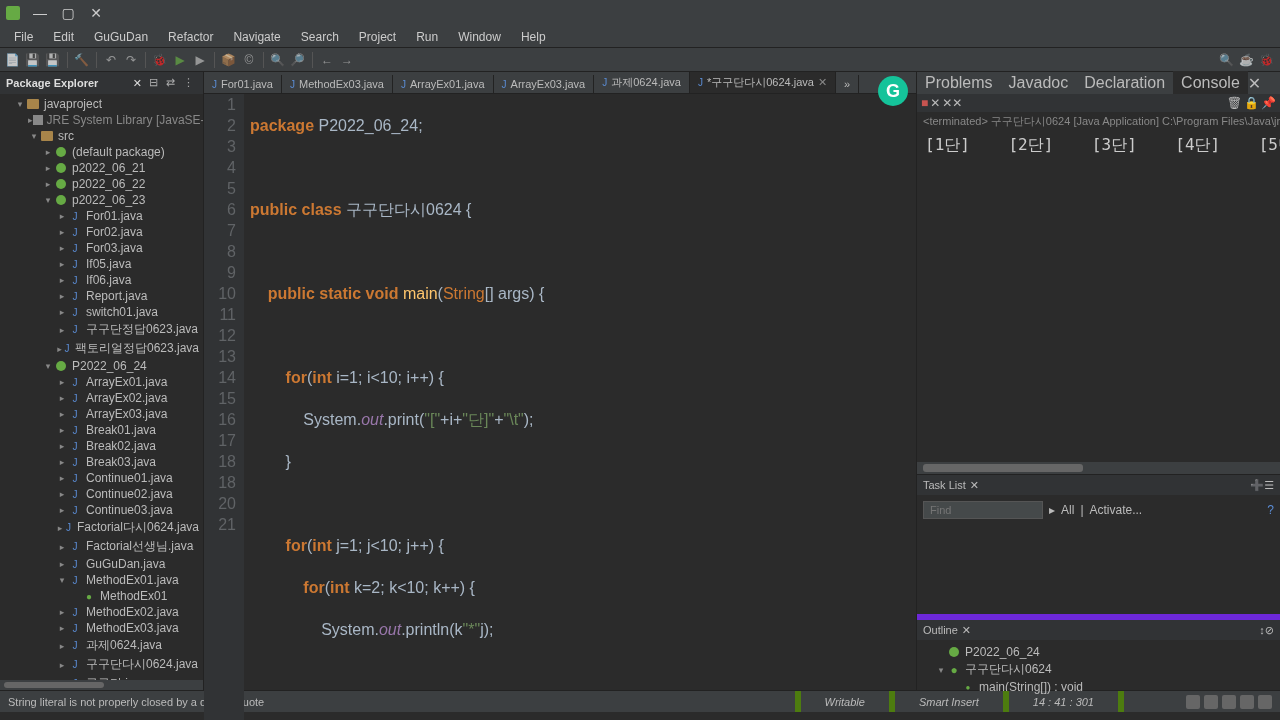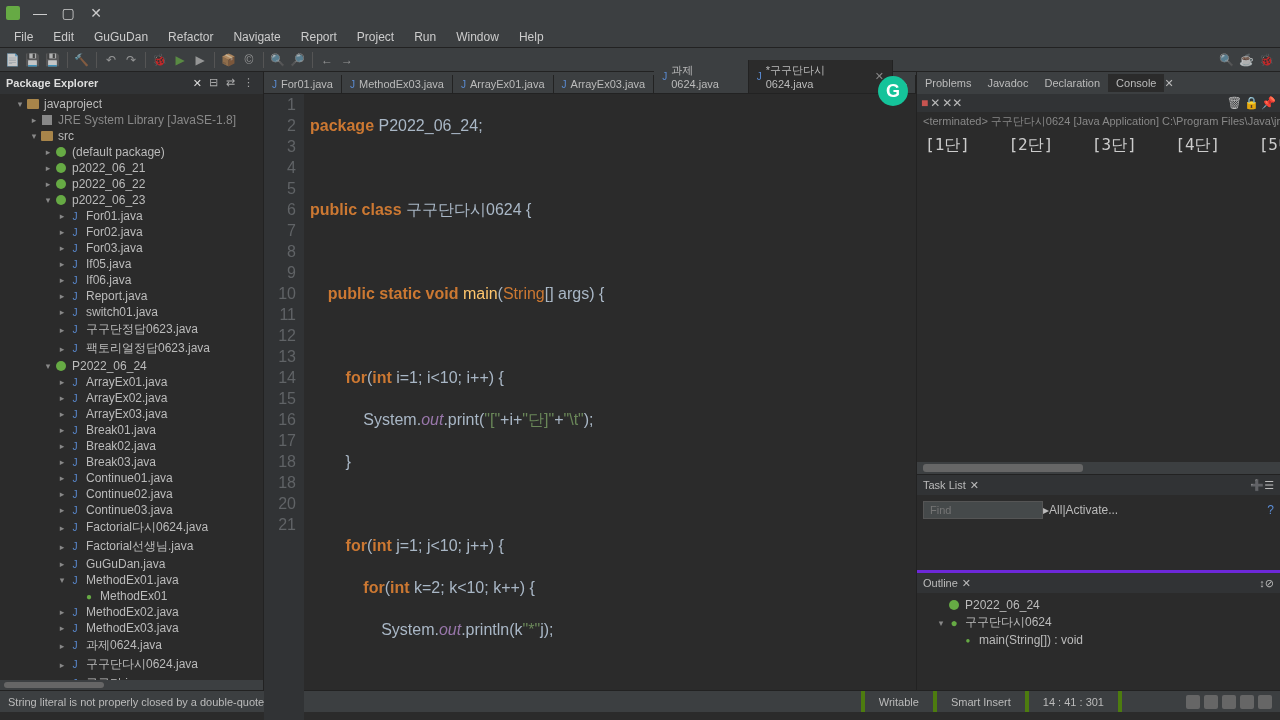--- a/index.html
+++ b/index.html
@@ -7,21 +7,21 @@
 .titlebar { background: #3c3f41; height: 26px; display: flex; align-items: center; padding: 0 6px; color: #d4d4d4; }
 .titlebar .icon { width: 14px; height: 14px; background: #6a4; border-radius: 2px; margin-right: 6px; }
 .titlebar .title { flex: 1; font-size: 12px; }
 .titlebar .win-btn { width: 28px; height: 20px; display: flex; align-items: center; justify-content: center; color: #ccc; font-size: 14px; cursor: pointer; }
 .menubar { background: #3c3f41; height: 22px; display: flex; align-items: center; padding: 0 4px; border-bottom: 1px solid #222; }
 .menubar .menu-item { padding: 2px 10px; color: #ccc; cursor: pointer; }
 .toolbar { background: #3c3f41; height: 24px; display: flex; align-items: center; padding: 0 4px; border-bottom: 1px solid #222; gap: 2px; }
 .toolbar .tb-btn { width: 18px; height: 18px; display: flex; align-items: center; justify-content: center; opacity: 0.7; }
 .toolbar .sep { width: 1px; height: 16px; background: #555; margin: 0 3px; }
 .main-layout { display: flex; height: 618px; }
-.sidebar { width: 264px; background: #2b2b2b; border-right: 1px solid #222; display: flex; flex-direction: column; }
+.sidebar { width: 204px; background: #2b2b2b; border-right: 1px solid #222; display: flex; flex-direction: column; }
 .panel-header { background: #313335; height: 22px; display: flex; align-items: center; padding: 0 6px; font-size: 11px; color: #ddd; }
 .panel-header .ph-title { flex: 1; font-weight: bold; }
 .panel-header .ph-close { cursor: pointer; padding: 0 4px; }
 .panel-header .ph-icon { width: 14px; height: 14px; margin-left: 3px; opacity: 0.7; }
 .tree { flex: 1; overflow: auto; padding: 2px 0; }
 .tree-item { display: flex; align-items: center; padding: 1px 4px; font-size: 12px; color: #bbb; cursor: pointer; white-space: nowrap; }
 .tree-item .arrow { width: 12px; text-align: center; font-size: 9px; color: #888; }
 .tree-item .ticon { width: 14px; height: 14px; margin-right: 4px; display: inline-flex; align-items: center; justify-content: center; }
 .fi-folder { background: #a8854a; border-radius: 1px; width: 12px; height: 10px; }
 .fi-pkg { background: #6a4; border-radius: 50%; width: 10px; height: 10px; }
@@ -42,39 +42,39 @@
 .code .cl { height: 21px; }
 .kw { color: #cc7832; font-weight: bold; }
 .typ { color: #cc7832; }
 .str { color: #6a8759; }
 .com { color: #808080; }
 .todo { color: #a8c023; font-weight: bold; font-style: italic; }
 .cls { color: #a9b7c6; }
 .fld { color: #9876aa; font-style: italic; }
 .mth { color: #ffc66d; }
 .right-col { width: 364px; display: flex; flex-direction: column; border-left: 1px solid #222; }
-.right-tabs { background: #3c3f41; height: 22px; display: flex; align-items: center; font-size: 11px; }
+.right-tabs { background: #3c3f41; height: 22px; display: flex; align-items: center; font-size: 16px; }
 .right-tabs .rtab { padding: 3px 8px; cursor: pointer; color: #bbb; }
 .right-tabs .rtab.active { background: #2b2b2b; }
 .right-tabs .spacer { flex: 1; }
 .grammarly { width: 30px; height: 30px; background: #15c39a; border-radius: 50%; position: absolute; right: 372px; top: 76px; display: flex; align-items: center; justify-content: center; color: #fff; font-weight: bold; font-size: 18px; z-index: 10; }
 .console-body { flex: 0 0 380px; background: #2b2b2b; display: flex; flex-direction: column; }
 .console-toolbar { height: 18px; background: #313335; display: flex; align-items: center; gap: 2px; padding: 0 4px; }
 .console-info { font-size: 11px; color: #888; padding: 2px 6px; white-space: nowrap; overflow: hidden; }
 .console-out { flex: 1; font-family: Consolas, monospace; font-size: 16px; padding: 4px 8px; color: #ccc; white-space: pre; overflow: auto; }
 .console-scroll { height: 12px; background: #3c3f41; position: relative; }
 .console-scroll .thumb { position: absolute; height: 8px; top: 2px; left: 6px; width: 160px; background: #666; border-radius: 3px; }
 .tasklist { flex: 0 0 96px; border-top: 1px solid #222; }
 .tasklist-hdr { background: #313335; height: 20px; display: flex; align-items: center; padding: 0 6px; font-size: 11px; }
-.tasklist-body { padding: 6px; display: flex; align-items: center; gap: 0; }
+.tasklist-body { padding: 6px; display: flex; align-items: center; gap: 6px; }
 .tasklist-body input { background: #45494a; border: 1px solid #555; color: #888; padding: 2px 6px; width: 120px; font-size: 11px; }
-.outline { flex: 1; border-top: 3px solid #6d28d9; }
+.outline { flex: 1; border-top: 6px solid #6d28d9; margin-top: 44px; }
 .outline-body { padding: 4px; font-size: 12px; }
 .statusbar { height: 22px; background: #3c3f41; border-top: 1px solid #222; display: flex; align-items: center; padding: 0 8px; font-size: 11px; color: #bbb; }
-.statusbar .sb-item { padding: 0 14px; border-left: 4px solid #4d7c0f; height: 100%; display: flex; align-items: center; }
+.statusbar .sb-item { padding: 0 24px; border-left: 6px solid #4d7c0f; height: 100%; display: flex; align-items: center; font-style: italic; }
 .statusbar .sb-first { flex: 1; border: none; }
 .sb-icons { display: flex; gap: 4px; padding-left: 8px; }
 .sb-icons .sbi { width: 14px; height: 14px; background: #666; border-radius: 2px; }
 .side-scrollbar { height: 10px; background: #3c3f41; position: relative; }
 .side-scrollbar .sthumb { position: absolute; left: 4px; width: 100px; height: 6px; top: 2px; background: #666; border-radius: 3px; }
 </style>
 </head>
 <body>
 
 <div class="titlebar">
@@ -83,21 +83,21 @@
   <span class="win-btn">▢</span>
   <span class="win-btn">✕</span>
 </div>
 
 <div class="menubar" id="menubar">
     <span class="menu-item">File</span>
     <span class="menu-item">Edit</span>
     <span class="menu-item">GuGuDan</span>
     <span class="menu-item">Refactor</span>
     <span class="menu-item">Navigate</span>
-    <span class="menu-item">Report</span>
+    <span class="menu-item">Search</span>
     <span class="menu-item">Project</span>
     <span class="menu-item">Run</span>
     <span class="menu-item">Window</span>
     <span class="menu-item">Help</span>
   </div>
 
 <div class="toolbar">
   <span class="tb-btn">📄</span>
   <span class="tb-btn">💾</span>
   <span class="tb-btn">💾</span>

